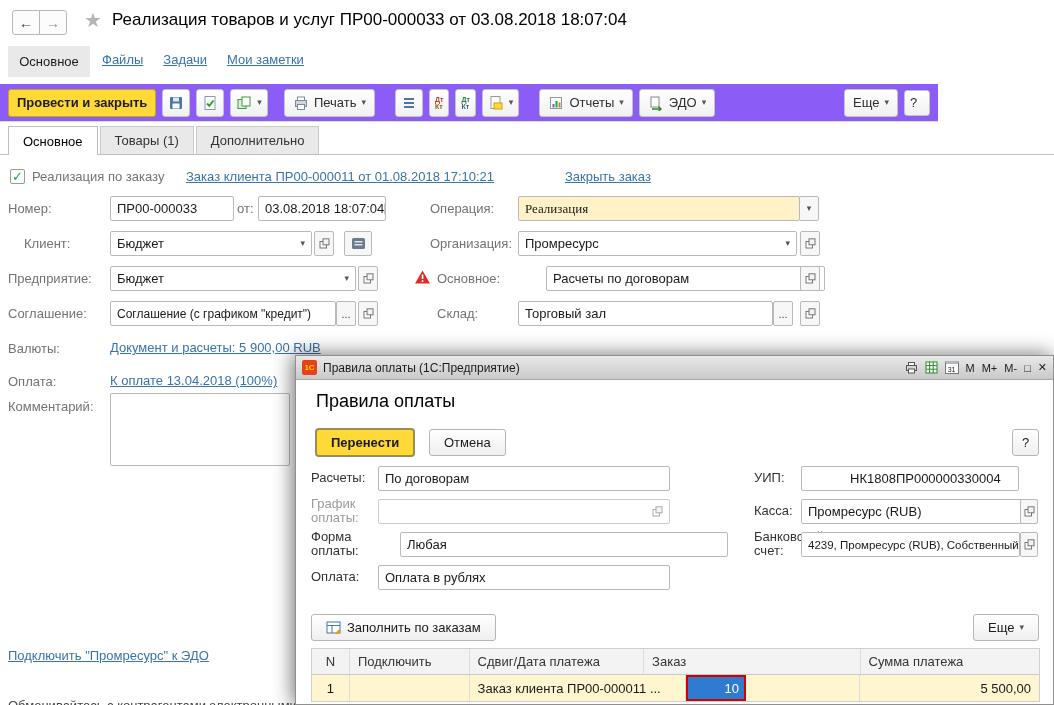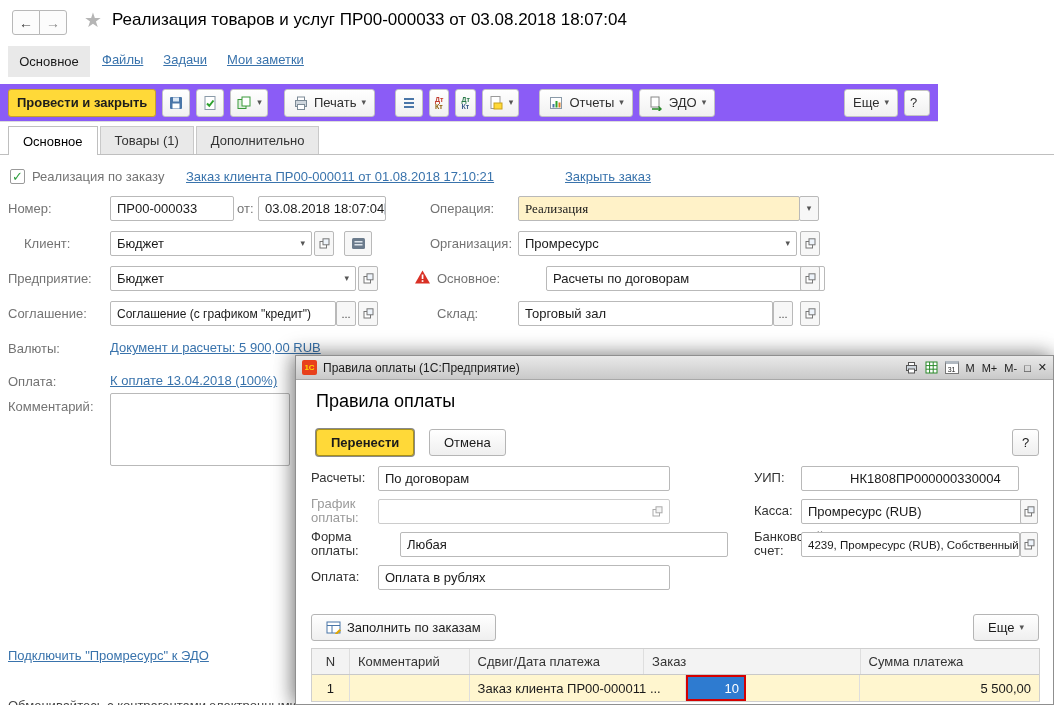--- a/index.html
+++ b/index.html
@@ -486,21 +486,21 @@
     <span>Заполнить по заказам</span>
   </div>
   <div class="btn abs" style="right:14px; top:258px; gap:5px;">
     <span>Еще</span>
     <span class="caret">▾</span>
   </div>
 
   <div class="dtable">
     <div class="trow head">
       <div class="tc c-n">N</div>
-      <div class="tc c-over">Комментарий</div>
+      <div class="tc c-over">Подключить</div>
       <div class="tc c-shift" style="padding:0 8px;">Сдвиг/Дата платежа</div>
       <div class="tc c-order">Заказ</div>
       <div class="tc c-sum" style="justify-content:flex-start;">Сумма платежа</div>
     </div>
     <div class="trow body">
       <div class="tc c-n">1</div>
       <div class="tc c-over"></div>
       <div class="tc c-order">Заказ клиента ПР00-000011 ...</div>
       <div class="tc c-shift">
         <div class="shift-edit">10</div>

